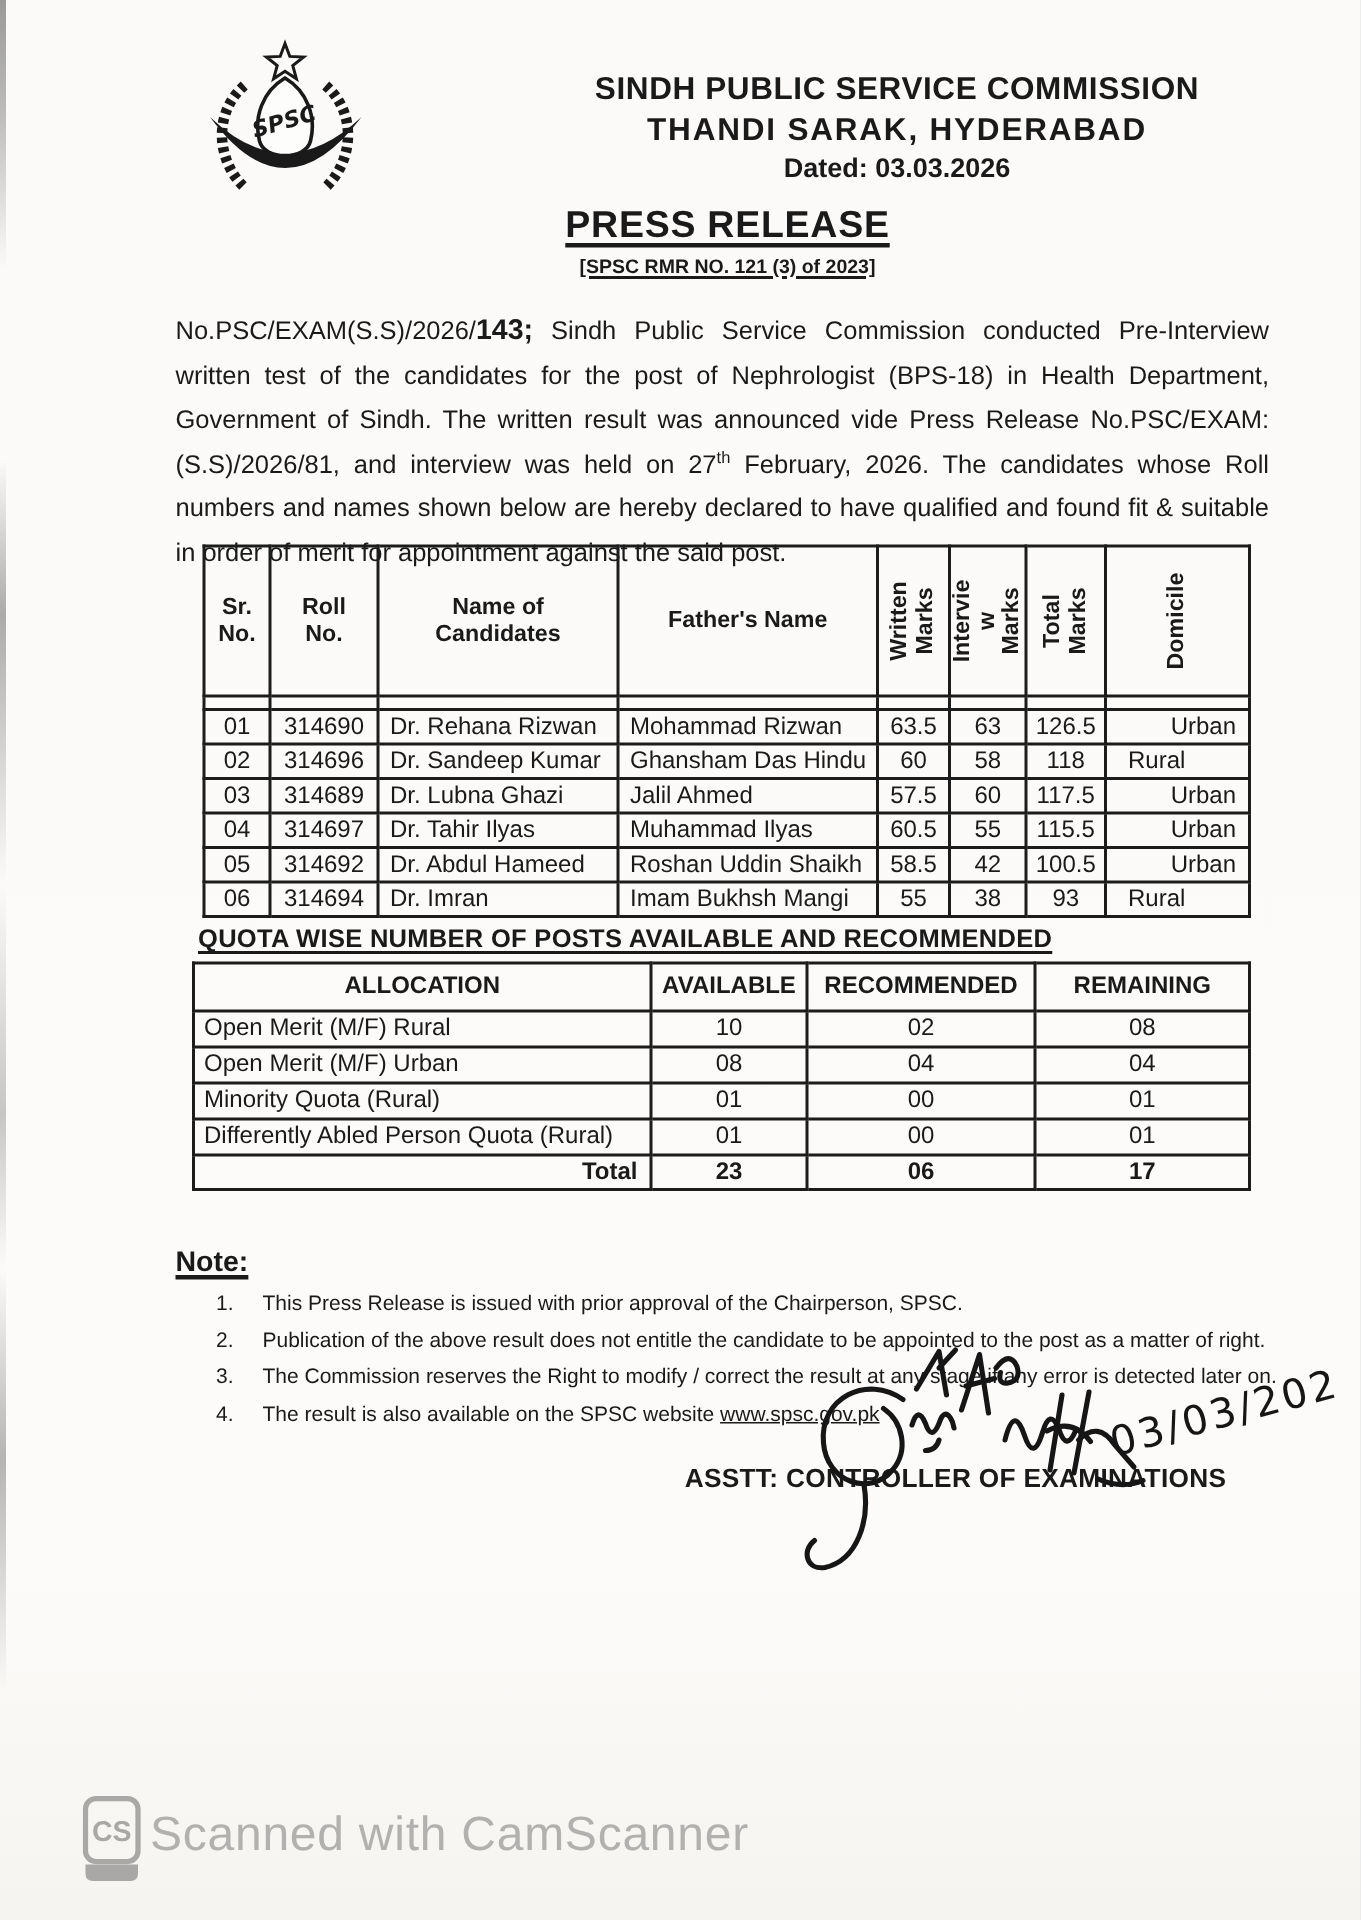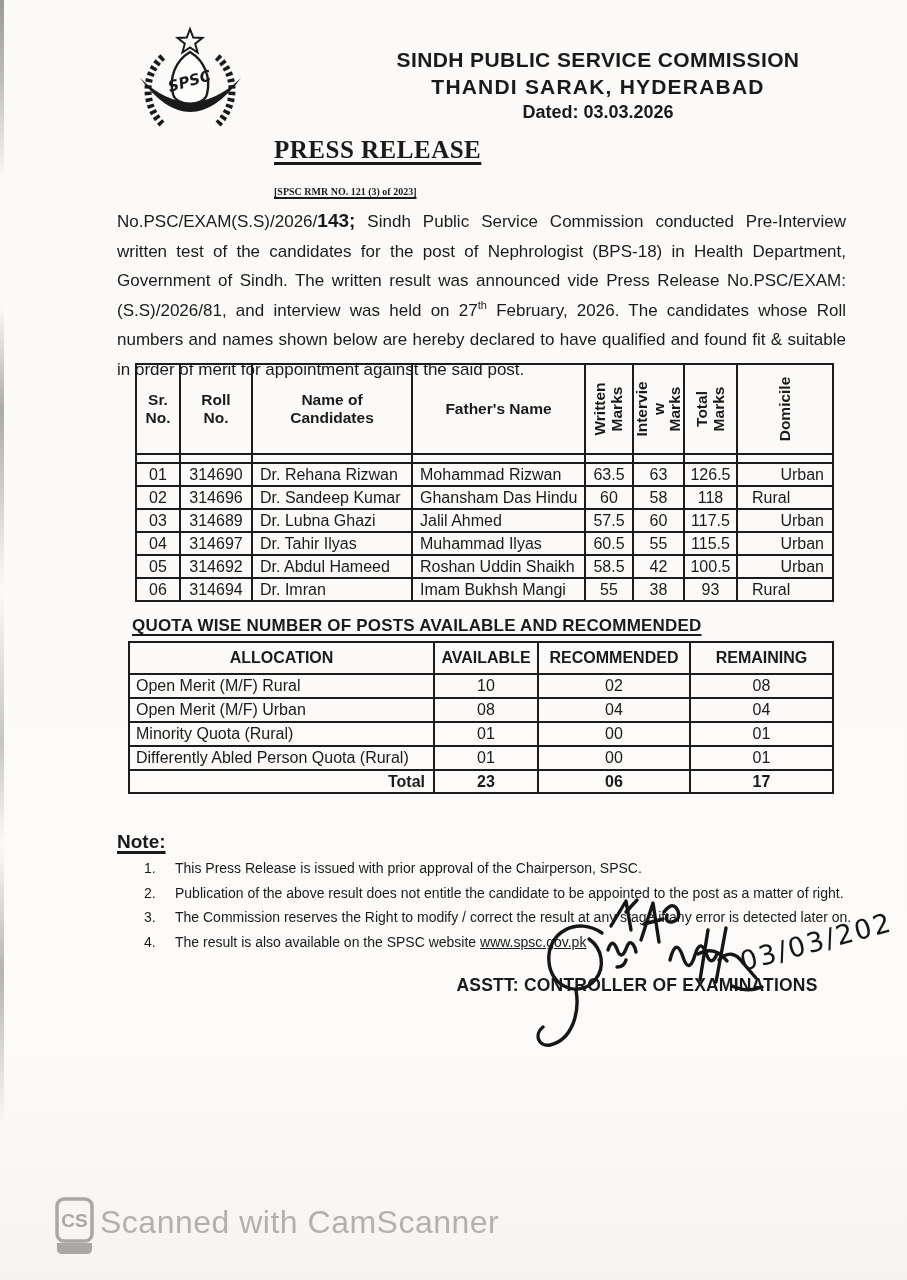--- a/index.html
+++ b/index.html
@@ -16,36 +16,36 @@
     background:linear-gradient(to bottom,#4a4a4a 0%,#8a8a8a 6%,rgba(0,0,0,0) 14%,
       rgba(0,0,0,0) 24%,#6a6a6a 32%,rgba(0,0,0,0) 46%,#9a9a9a 58%,rgba(0,0,0,0) 66%,
       #7a7a7a 76%,rgba(0,0,0,0) 88%);
     opacity:.55;
   }
   .logo { position:absolute; left:128px; top:26px; }
   .head-block { position:absolute; left:288px; top:46px; width:620px; text-align:center; }
   .org { font-size:21px; font-weight:bold; letter-spacing:.4px; line-height:27px; }
   .addr { font-size:21px; font-weight:bold; letter-spacing:1.2px; line-height:27px; }
   .dated { font-size:18px; font-weight:bold; line-height:25px; }
-  .pr-block { position:absolute; left:274px; top:136px; width:400px; text-align:left;font-family:Liberation Serif, serif; }
+  .pr-block { position:absolute; left:285px; top:136px; width:400px; text-align:center; }
   .pr-title { font-size:25px; font-weight:bold; letter-spacing:.5px;
     text-decoration:underline; text-decoration-thickness:3px; text-underline-offset:4px; }
-  .pr-ref { margin-top:22px; font-size:10px; font-weight:bold;
+  .pr-ref { margin-top:5px; font-size:13px; font-weight:bold;
     text-decoration:underline; text-decoration-thickness:1.5px; text-underline-offset:2px; }
   .para { position:absolute; left:117px; top:206px; width:729px; font-size:17px;
     line-height:29.5px; text-align:justify; }
   .para .refnum { font-weight:bold; font-size:19px; }
   sup { font-size:11px; vertical-align:super; line-height:0; }
 
   table { border-collapse:collapse; table-layout:fixed; background:#fff0; }
   td,th { border:2px solid #1c1c1c; overflow:hidden; }
 
   .result-table { position:absolute; left:135px; top:363px; width:697px; font-size:16px; }
   .result-table th { font-size:15.5px; white-space:pre-line; line-height:1.15; }
-  .result-table .hrow { height:90px; }
+  .result-table .hrow { height:100px; }
   .result-table .srow { height:9px; }
   .result-table .drow { height:23px; }
   .result-table td { padding:0 2px; text-align:center; }
   .result-table td.lft { text-align:left; padding-left:7px; }
   .result-table td.dom-r { text-align:right; padding-right:8px; }
   .result-table td.dom-l { text-align:left; padding-left:14px; }
   th.vert { position:relative; }
   th.vert > span { position:absolute; top:50%; left:50%;
     transform:translate(-50%,-50%) rotate(-90deg); white-space:pre-line;
     line-height:1.08; font-weight:bold; font-size:15.5px; }

